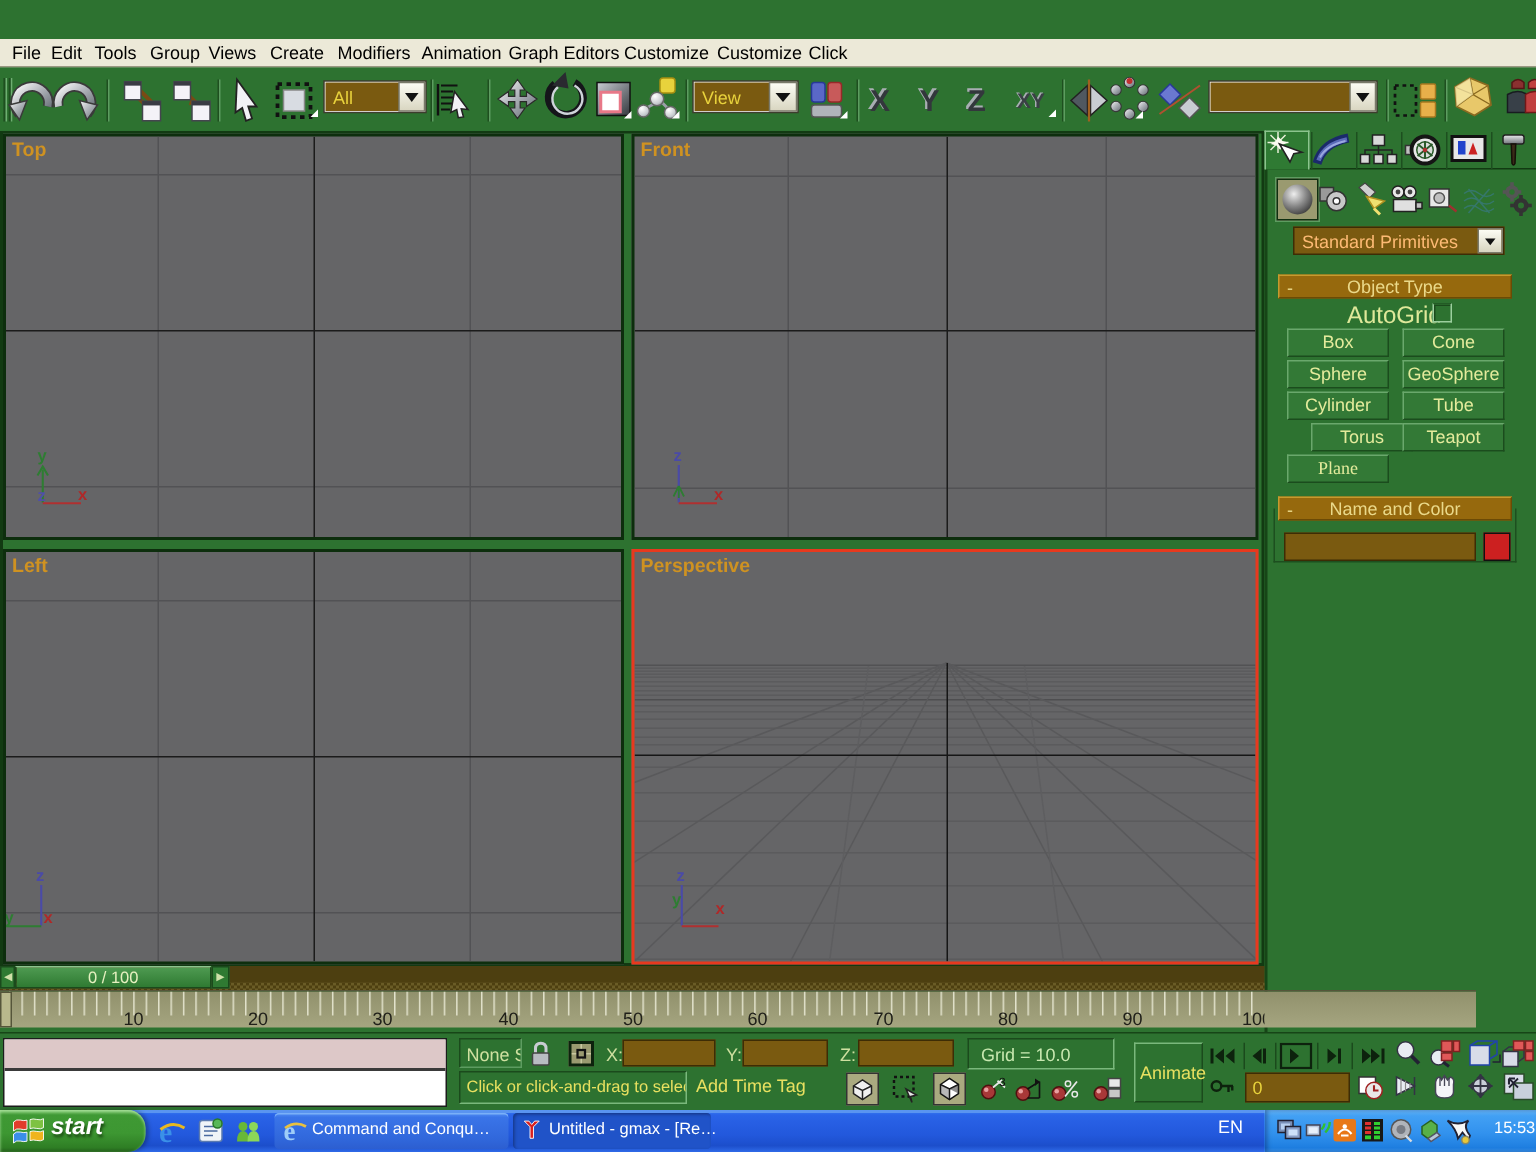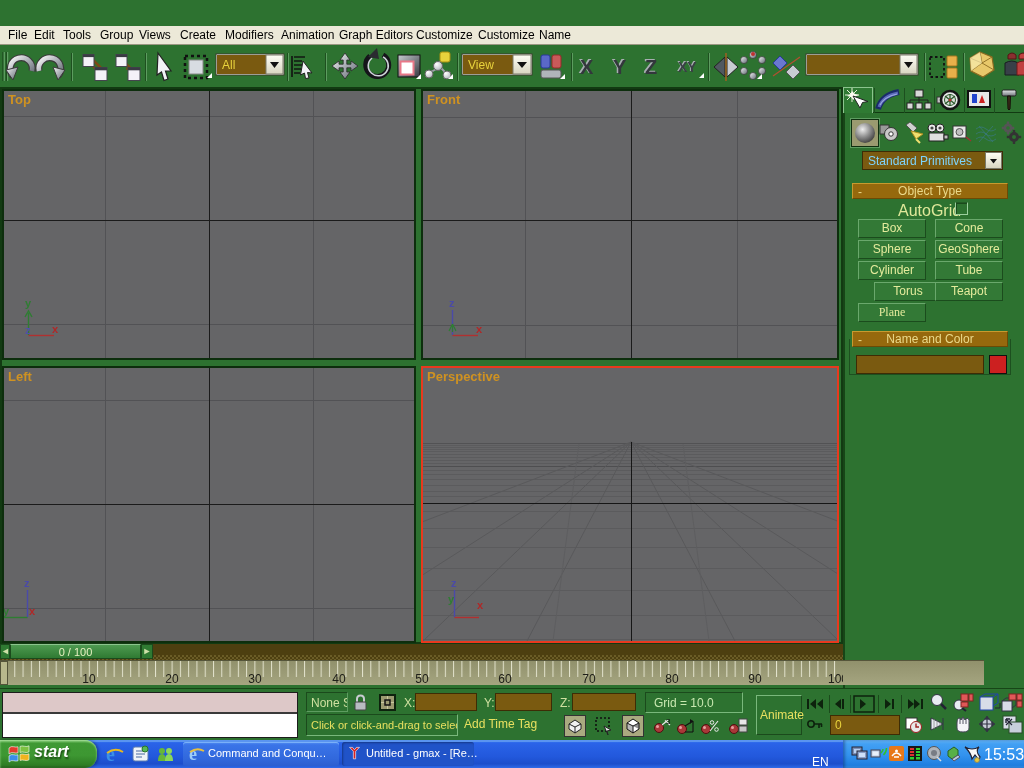--- a/index.html
+++ b/index.html
@@ -56,21 +56,21 @@
       <span style="left:34px">Edit</span>
       <span style="left:63px">Tools</span>
     <span style="left:100px">Group</span>
       <span style="left:139px">Views</span>
       <span style="left:180px">Create</span>
     <span style="left:225px">Modifiers</span>
       <span style="left:281px">Animation</span>
       <span style="left:339px">Graph Editors</span>
     <span style="left:416px">Customize</span>
       <span style="left:478px">Customize</span>
-      <span style="left:539px">Name</span>
+      <span style="left:539px">Click</span>
   </div>
 
   <div id="toolbar" class="abs">
     <svg width="1024" height="42" style="display:block">
       <defs>
         <linearGradient id="met" x1="0" y1="0" x2="1" y2="1">
           <stop offset="0" stop-color="#f8f8f8"></stop>
             <stop offset="0.45" stop-color="#b0b4ba"></stop>
             <stop offset="1" stop-color="#606870"></stop>
         </linearGradient>
@@ -501,21 +501,21 @@
         <g fill="#333">
             <rect x="12.8" y="9" width="2.4" height="3"></rect>
             <rect x="12.8" y="20" width="2.4" height="3"></rect>
             <rect x="6.8" y="14.8" width="3" height="2.4"></rect>
             <rect x="18.2" y="14.8" width="3" height="2.4"></rect>
           </g>
       </g>
     </svg>
 
     <div class="abs bfield" style="left:19px;top:64px;width:141px;height:19px;">
-      <span class="abs" style="left:5px;top:2px;color:#7dd3fc;font-size:12px;">Standard Primitives</span>
+      <span class="abs" style="left:5px;top:2px;color:#fdba74;font-size:12px;">Standard Primitives</span>
       <div class="abs" style="right:0;top:0;width:17px;height:17px;background:linear-gradient(180deg,#fdfdf5,#d8d5c0);border:1px solid #7a7a6a;">
         <svg width="15" height="15">
             <path d="M4 6 L11 6 L7.5 10.5 Z" fill="#111"></path>
           </svg>
       </div>
     </div>
 
     <div class="rollbar" style="top:96px;"><i>-</i>Object Type</div>
     <div class="abs" style="left:55px;top:115px;color:#dfe89a;font-size:16px;">AutoGrid</div>
     <div class="abs" style="left:112px;top:115px;width:13px;height:13px;background:#2d7230;border:1px solid #9ccf9e;border-top-color:#14381565;box-shadow:inset 1px 1px 0 #1b4a1c;"></div>
@@ -763,21 +763,21 @@
           <path d="M2 8 Q9 3 16 7" stroke="#e8c040" stroke-width="1.8" fill="none"></path>
         </svg>
       <span class="abs" style="left:25px;top:5px;color:#fff;font-size:11px;white-space:nowrap;">Command and Conqu…</span>
     </div>
     <div class="abs" style="left:342px;top:2px;width:132px;height:24px;border-radius:3px;background:#2053c8;box-shadow:inset 1px 1px 2px #16388a;">
       <svg class="abs" style="left:6px;top:4px;" width="13" height="15" viewBox="0 0 17 18">
           <path d="M2 1 L7 6 L7 16 L10 16 L10 6 L15 1 L11 1 L8.5 4 L6 1 Z" fill="#d82020" stroke="#fff" stroke-width="0.8"></path>
         </svg>
       <span class="abs" style="left:24px;top:5px;color:#fff;font-size:11px;white-space:nowrap;">Untitled - gmax - [Re…</span>
     </div>
-    <span class="abs" style="left:812px;top:15px;color:#fff;font-size:12px;text-align:center;">EN</span>
+    <span class="abs" style="left:812px;top:4px;color:#fff;font-size:12px;text-align:center;">EN</span>
 
     <div class="abs" style="left:843px;top:0;width:181px;height:28px;background:linear-gradient(180deg,#66b5f7 0%,#42a0f4 14%,#3292ee 55%,#1e7ee0 90%,#3a96ee 100%);box-shadow:inset 2px 0 3px rgba(0,0,60,0.35);">
       <svg class="abs" style="left:8px;top:5px;" width="130" height="19">
         <g>
             <rect x="1" y="2" width="10" height="8" fill="#7a90b8" stroke="#223"></rect>
             <rect x="3" y="4" width="6" height="4" fill="#b8d0f0"></rect>
             <rect x="6" y="6" width="10" height="8" fill="#8aa0c8" stroke="#223"></rect>
             <rect x="8" y="8" width="6" height="4" fill="#cde0f8"></rect>
           </g>
         <g transform="translate(19,0)">
@@ -812,16 +812,16 @@
           </g>
         <g transform="translate(95,0)">
             <path d="M2 6 L8 2 L12 5 L12 10 L6 14 L2 11 Z" fill="#58b048" stroke="#286020"></path>
             <path d="M6 14 L12 10 L14 12 L8 16 Z" fill="#b8c8d8" stroke="#556"></path>
           </g>
         <g transform="translate(112,0)">
             <path d="M2 2 Q8 8 9 14 L12 10 L16 15 L17 12 Q12 6 16 2 Q9 6 2 2 Z" fill="#f8f8f8" stroke="#223" stroke-width="1.2"></path>
             <circle cx="14" cy="15" r="2.5" fill="#e8c838" stroke="#886"></circle>
           </g>
       </svg>
-      <span class="abs" style="left:141px;top:6px;color:#fff;font-size:16px;">15:53</span>
+      <span class="abs" style="left:153px;top:6px;color:#fff;font-size:11px;">15:53</span>
     </div>
   </div>
 </div>
 
 </body></html>

